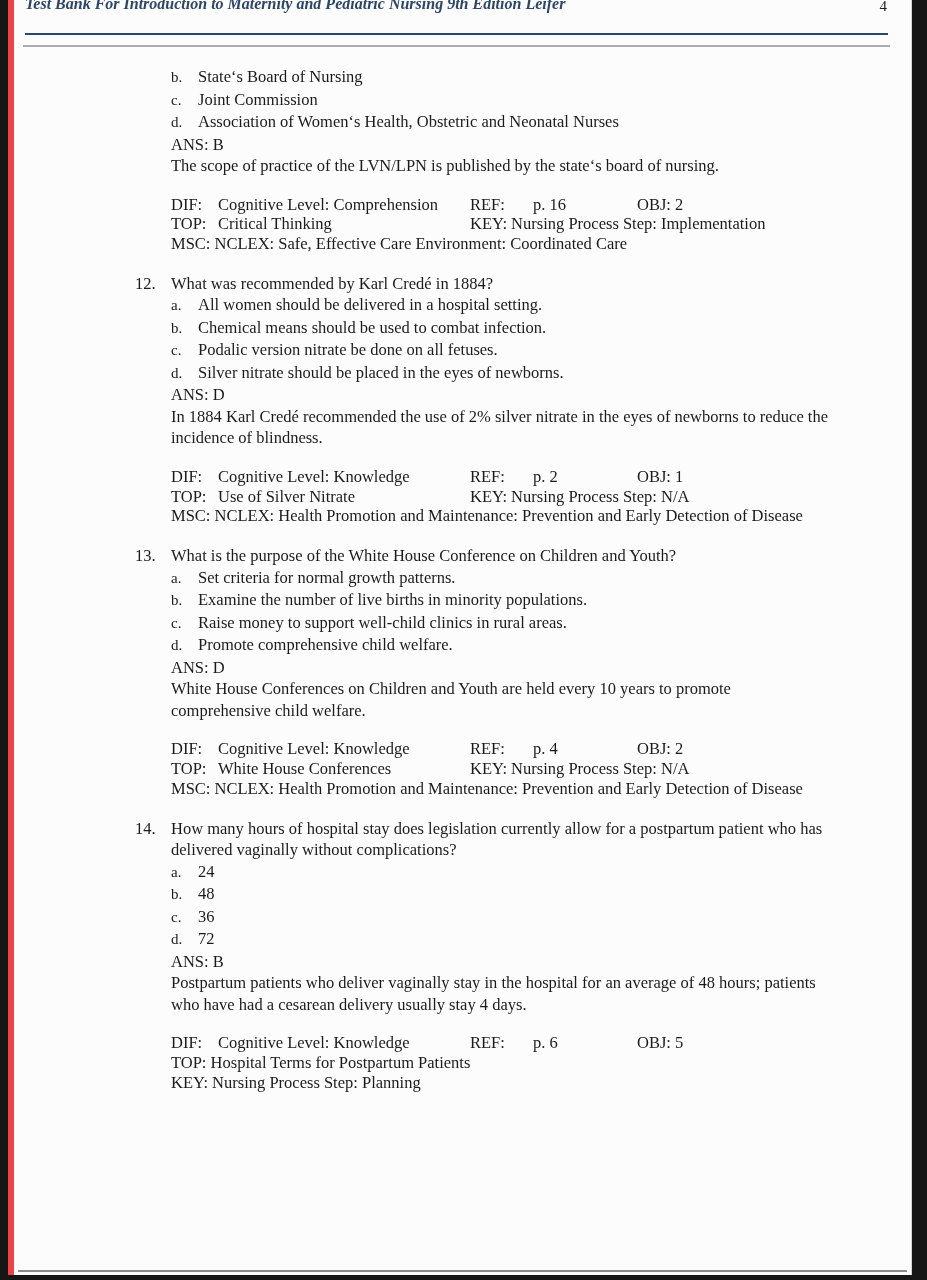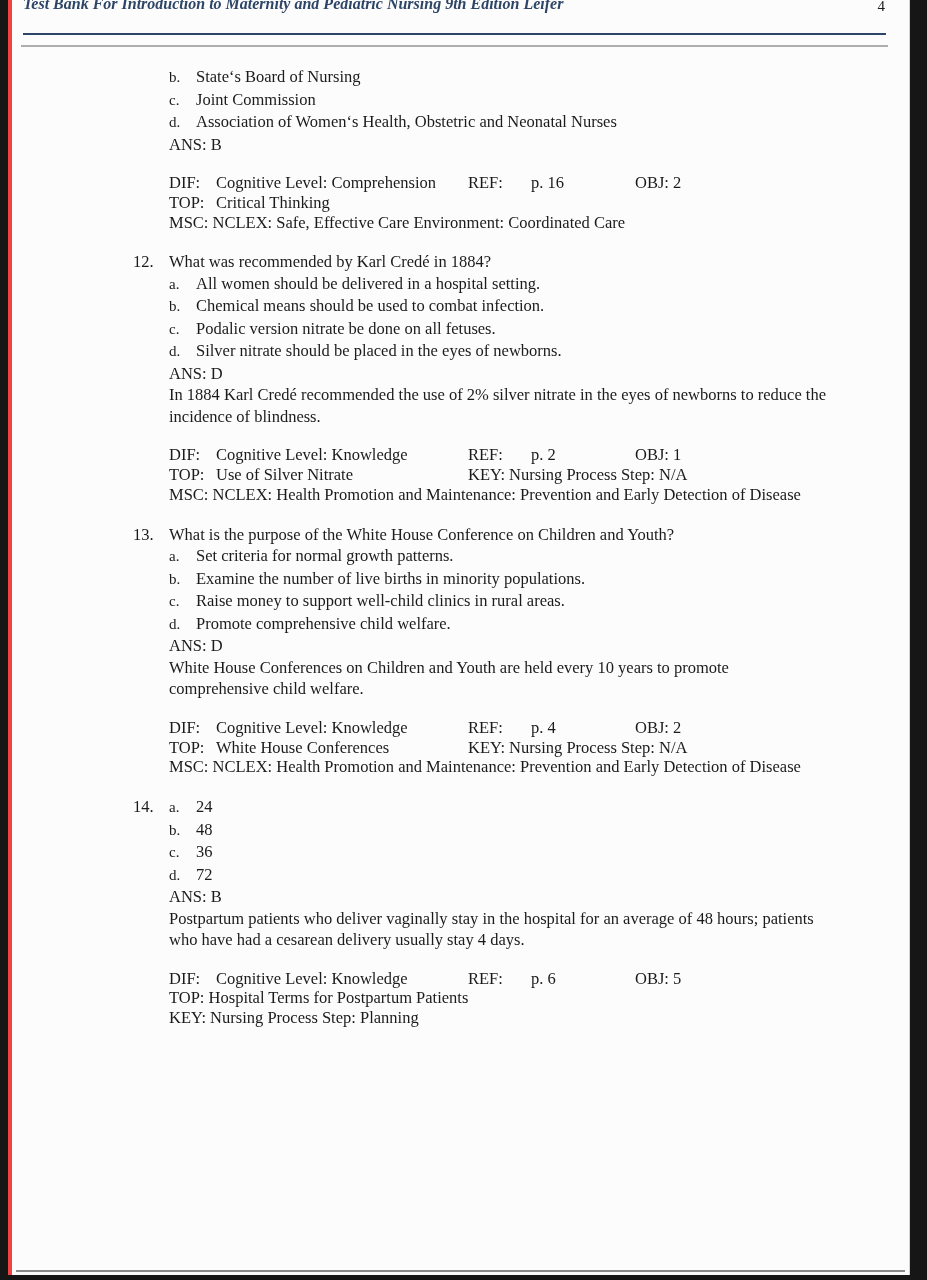--- a/index.html
+++ b/index.html
@@ -1,19 +1,19 @@
 <!DOCTYPE html>
 <html><head>
 <meta charset="utf-8">
 <style>
   html,body{margin:0;padding:0;background:#151515;}
   .frame{position:relative;width:927px;height:1280px;background:#161616;overflow:hidden;
          font-family:"Liberation Serif","DejaVu Serif",serif;}
   .page{position:absolute;left:8px;top:0;width:897px;height:1275px;background:#fcfcfc;
-        border-left:4px solid #ef4444;border-right:1px solid #d4d4d4;overflow:hidden;}
+        border-left:6px solid #ef4444;border-right:1px solid #d4d4d4;overflow:hidden;}
   .hdr-title{position:absolute;left:11px;top:-5px;font-size:16px;font-weight:bold;font-style:italic;
              color:#2d4566;white-space:nowrap;}
   .hdr-page{position:absolute;right:24px;top:-2px;font-size:15px;color:#1b1b1b;}
   .rule-navy{position:absolute;left:11px;top:33px;width:863px;height:2px;background:#2d4566;}
   .rule-gray{position:absolute;left:9px;top:45px;width:867px;height:2px;background:#adadad;}
   .rule-bottom{position:absolute;left:4px;top:1270px;width:889px;height:2px;background:#8a8a8a;}
   .content{position:absolute;left:157px;top:66px;width:662px;color:#1b1b1b;
            font-size:16.5px;line-height:21.5px;}
   .qblock{position:relative;margin-bottom:19px;}
   .qnum{position:absolute;left:-36px;top:0;width:34px;}
@@ -50,32 +50,34 @@
         <div class="opt">
           <span class="olet">c.</span>
           <span class="otext">Joint Commission</span>
         </div>
         <div class="opt">
           <span class="olet">d.</span>
           <span class="otext">Association of Women‘s Health, Obstetric and Neonatal Nurses</span>
         </div>
         <div class="ansgroup">
           <div>ANS: B</div>
+          <div>The scope of practice of the LVN/LPN is published by the state‘s board of nursing.</div>
         </div>
         <div class="meta">
           <div class="mrow">
             <span class="ml1">DIF:</span>
             <span class="mv1">Cognitive Level: Comprehension</span>
             <span class="ml2">REF:</span>
             <span class="mv2">p. 16</span>
             <span class="mcell"><span>OBJ:</span> <span>2</span></span>
           </div>
           <div class="mrow">
             <span class="ml1">TOP:</span>
             <span class="mv1">Critical Thinking</span>
+            <span class="mcell"><span>KEY:</span> <span>Nursing Process Step: Implementation</span></span>
           </div>
           <div class="mrow">
             <span class="mcell">MSC: NCLEX: Safe, Effective Care Environment: Coordinated Care</span>
           </div>
         </div>
       </div>
 
       <div class="qblock">
         <div class="qnum">12.</div>
         <div>What was recommended by Karl Credé in 1884?</div>
@@ -155,20 +157,21 @@
             <span class="mcell"><span>KEY:</span> <span>Nursing Process Step: N/A</span></span>
           </div>
           <div class="mrow">
             <span class="mcell">MSC: NCLEX: Health Promotion and Maintenance: Prevention and Early Detection of Disease</span>
           </div>
         </div>
       </div>
 
       <div class="qblock">
         <div class="qnum">14.</div>
+        <div>How many hours of hospital stay does legislation currently allow for a postpartum patient who has delivered vaginally without complications?</div>
         <div class="opt">
           <span class="olet">a.</span>
           <span class="otext">24</span>
         </div>
         <div class="opt">
           <span class="olet">b.</span>
           <span class="otext">48</span>
         </div>
         <div class="opt">
           <span class="olet">c.</span>

